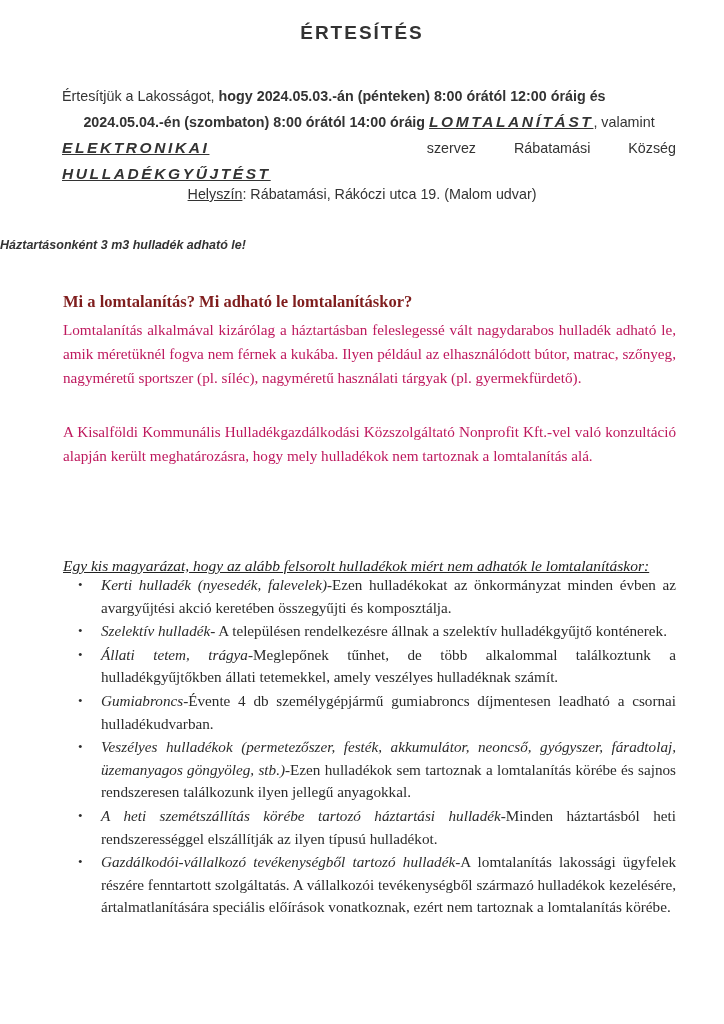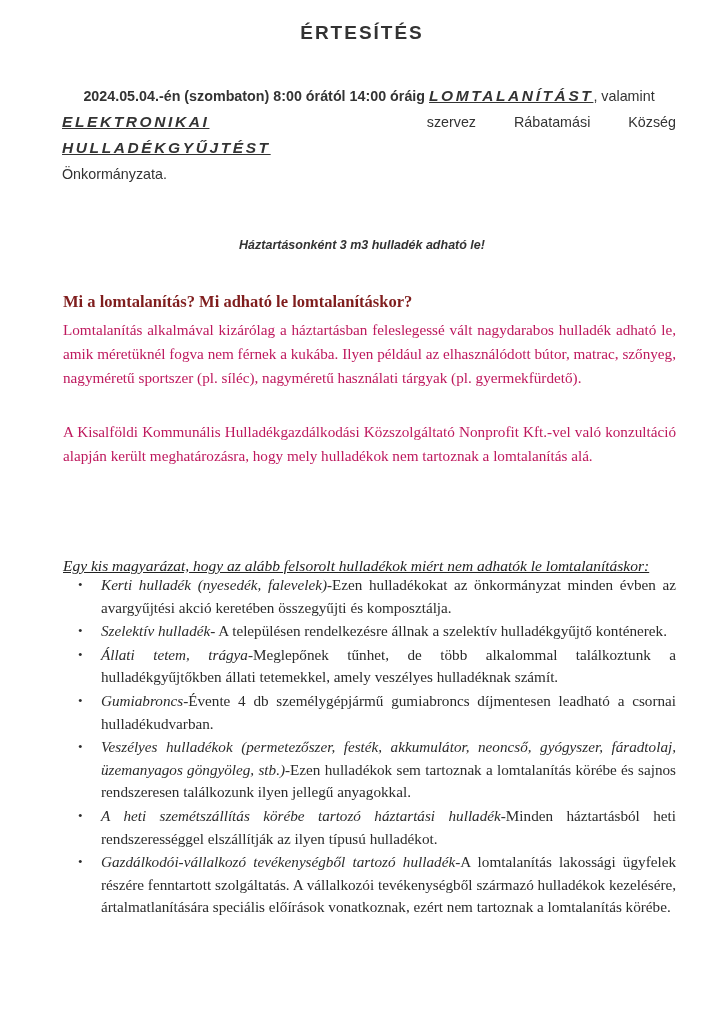--- a/index.html
+++ b/index.html
@@ -15,21 +15,21 @@
            font-size: 14.3px; line-height: 26px; text-align: justify; color: #333; }
   .intro b { font-weight: bold; }
   .big-ul { font-weight: bold; font-style: italic; text-decoration: underline;
             letter-spacing: 2.6px; font-size: 15.5px; }
   .spread { display: flex; justify-content: space-between; }
 
   .location { position: absolute; top: 186px; left: 0; width: 724px; text-align: center;
               font-size: 14.3px; color: #333; }
   .location u { text-decoration: underline; }
 
-  .notice { position: absolute; top: 238px; left: 0; width: 724px; text-align: center;
+  .notice { position: absolute; top: 238px; left: 0; width: 724px; 
             font-size: 12.5px; font-weight: bold; font-style: italic; color: #333; }
 
   .h2 { position: absolute; left: 63px; top: 292px; font-size: 16.5px; font-weight: bold; color: #7f1d1d; }
 
   .para { position: absolute; left: 63px; width: 613px; font-size: 15.2px; line-height: 24px;
           text-align: justify; color: #be185d; }
   .p1 { top: 318px; }
   .p2 { top: 420px; }
 
   .h3 { position: absolute; left: 63px; top: 554px; width: 613px; font-size: 15.5px; line-height: 23px;
@@ -42,32 +42,37 @@
   .list li i { font-style: italic; }
 </style>
 </head>
 <body>
 
 <div class="page">
 
   <div class="title sans">ÉRTESÍTÉS</div>
 
   <div class="intro sans">
+    <div class="spread">
+      <span><span>Értesítjük a Lakosságot, </span><b>hogy 2024.05.03.-án (pénteken) 8:00 órától 12:00 óráig és</b></span>
+    </div>
     <div style="display:flex;justify-content:center;align-items:baseline;">
       <span><b>2024.05.04.-én (szombaton) 8:00 órától 14:00 óráig </b><span class="big-ul">LOMTALANÍTÁST</span><span>, valamint</span></span>
     </div>
     <div class="spread" style="align-items:baseline;gap:38px;">
       <span class="big-ul" style="word-spacing:22px;">ELEKTRONIKAI HULLADÉKGYŰJTÉST</span>
       <span>szervez</span>
       <span>Rábatamási</span>
       <span>Község</span>
     </div>
-    <div>Önkormányzata.</div>
   </div>
 
+  <div class="location sans">
+    <u>Helyszín</u><span>: Rábatamási, Rákóczi utca 19. (Malom udvar)</span>
+  </div>
 
   <div class="notice sans">Háztartásonként 3 m3 hulladék adható le!</div>
 
   <div class="h2 serif">Mi a lomtalanítás? Mi adható le lomtalanításkor?</div>
   <div class="para p1 serif">Lomtalanítás alkalmával kizárólag a háztartásban feleslegessé vált nagydarabos hulladék adható le, amik méretüknél fogva nem férnek a kukába. Ilyen például az elhasználódott bútor, matrac, szőnyeg, nagyméretű sportszer (pl. síléc), nagyméretű használati tárgyak (pl. gyermekfürdető).</div>
   <div class="para p2 serif">A Kisalföldi Kommunális Hulladékgazdálkodási Közszolgáltató Nonprofit Kft.-vel való konzultáció alapján került meghatározásra, hogy mely hulladékok nem tartoznak a lomtalanítás alá.</div>
 
   <div class="h3 serif">Egy kis magyarázat, hogy az alább felsorolt hulladékok miért nem adhatók le lomtalanításkor:</div>
 
   <ul class="list serif">

